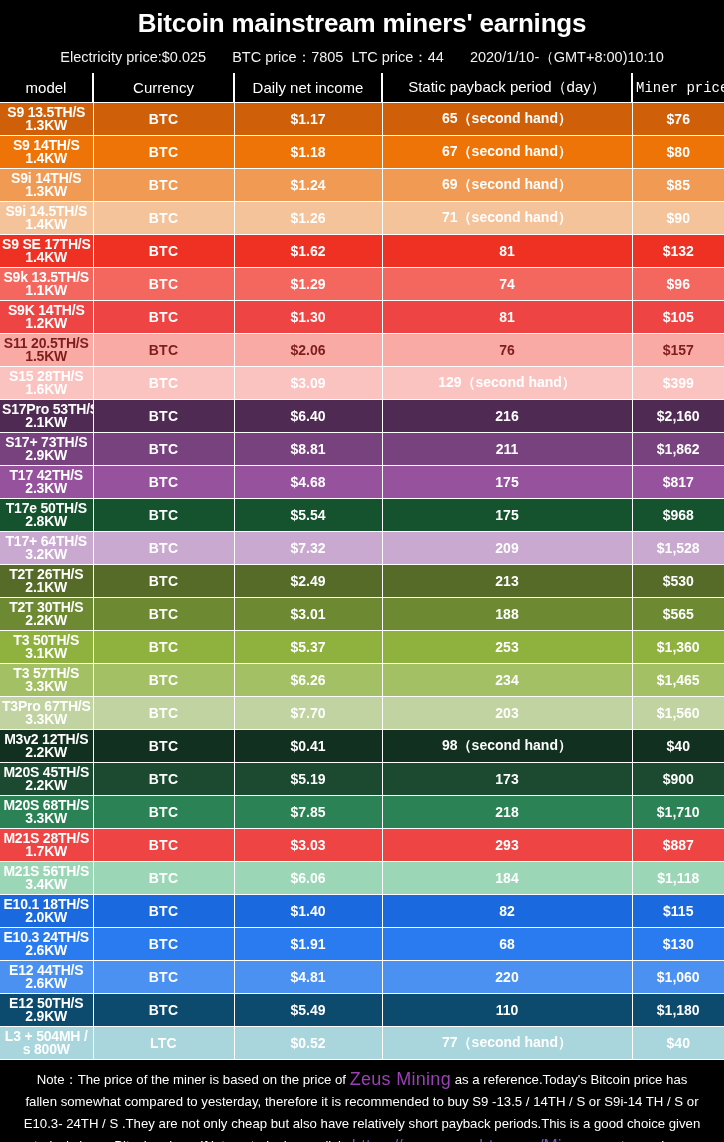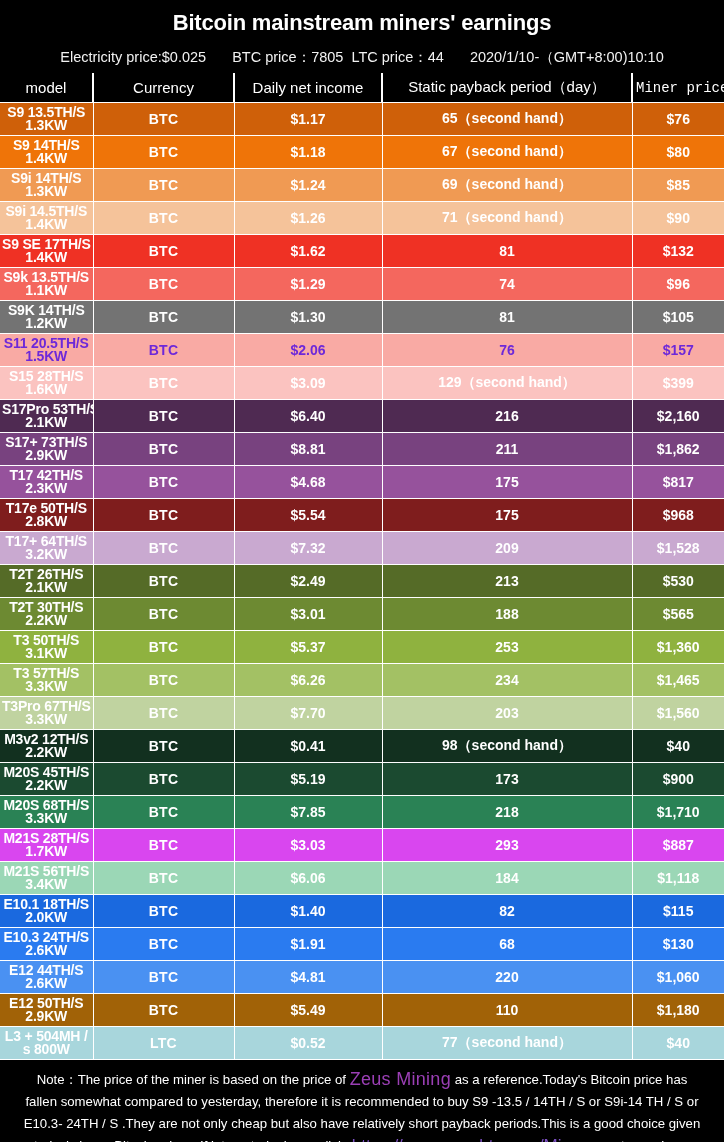--- a/index.html
+++ b/index.html
@@ -17,21 +17,21 @@
     -webkit-font-smoothing: antialiased;
   }
 
   
   #page-header {
     background: #000000;
     text-align: center;
     padding-top: 7px;
   }
   #title {
-    font-size: 22px;
+    font-size: 26px;
     font-weight: bold;
     letter-spacing: -0.2px;
     line-height: 32px;
     color: #ffffff;
   }
   #subheader {
     margin-top: 8px;
     font-size: 14.5px;
     line-height: 20px;
     color: #f2f2f2;
@@ -215,31 +215,31 @@
       <tr style="background: rgb(244, 103, 94); color: rgb(255, 255, 255);">
         <td class="model-cell">
           <span class="m-l1">S9k  13.5TH/S</span>
           <span class="m-l2">1.1KW</span>
         </td>
         <td class="cur-cell">BTC</td>
         <td class="income-cell">$1.29</td>
         <td class="payback-cell">74</td>
         <td class="price-cell">$96</td>
       </tr>
-      <tr style="background: #737373; color: rgb(255, 255, 255);">
+      <tr style="background: #ef4444; color: rgb(255, 255, 255);">
         <td class="model-cell">
           <span class="m-l1">S9K   14TH/S</span>
           <span class="m-l2">1.2KW</span>
         </td>
         <td class="cur-cell">BTC</td>
         <td class="income-cell">$1.30</td>
         <td class="payback-cell">81</td>
         <td class="price-cell">$105</td>
       </tr>
-      <tr style="background: rgb(249, 170, 164); color: #6d28d9; margin-left: 15px;">
+      <tr style="background: rgb(249, 170, 164); color: #7f1d1d; margin-left: 15px;">
         <td class="model-cell">
           <span class="m-l1">S11  20.5TH/S</span>
           <span class="m-l2">1.5KW</span>
         </td>
         <td class="cur-cell">BTC</td>
         <td class="income-cell">$2.06</td>
         <td class="payback-cell">76</td>
         <td class="price-cell">$157</td>
       </tr>
       <tr style="background: rgb(251, 195, 192); color: rgb(255, 255, 255);">
@@ -275,21 +275,21 @@
       <tr style="background: rgb(150, 82, 156); color: rgb(255, 255, 255);">
         <td class="model-cell">
           <span class="m-l1">T17   42TH/S</span>
           <span class="m-l2">2.3KW</span>
         </td>
         <td class="cur-cell">BTC</td>
         <td class="income-cell">$4.68</td>
         <td class="payback-cell">175</td>
         <td class="price-cell">$817</td>
       </tr>
-      <tr style="background: #7f1d1d; color: rgb(255, 255, 255);">
+      <tr style="background: #14532d; color: rgb(255, 255, 255);">
         <td class="model-cell">
           <span class="m-l1">T17e 50TH/S</span>
           <span class="m-l2">2.8KW</span>
         </td>
         <td class="cur-cell">BTC</td>
         <td class="income-cell">$5.54</td>
         <td class="payback-cell">175</td>
         <td class="price-cell">$968</td>
       </tr>
       <tr style="background: rgb(201, 169, 208); color: rgb(255, 255, 255);">
@@ -375,21 +375,21 @@
       <tr style="background: rgb(42, 130, 85); color: rgb(255, 255, 255);">
         <td class="model-cell">
           <span class="m-l1">M20S 68TH/S</span>
           <span class="m-l2">3.3KW</span>
         </td>
         <td class="cur-cell">BTC</td>
         <td class="income-cell">$7.85</td>
         <td class="payback-cell">218</td>
         <td class="price-cell">$1,710</td>
       </tr>
-      <tr style="background: #d946ef; color: rgb(255, 255, 255);">
+      <tr style="background: #ef4444; color: rgb(255, 255, 255);">
         <td class="model-cell">
           <span class="m-l1">M21S 28TH/S</span>
           <span class="m-l2">1.7KW</span>
         </td>
         <td class="cur-cell">BTC</td>
         <td class="income-cell">$3.03</td>
         <td class="payback-cell">293</td>
         <td class="price-cell">$887</td>
       </tr>
       <tr style="background: rgb(155, 215, 182); color: rgb(255, 255, 255);">
@@ -425,21 +425,21 @@
       <tr style="background: rgb(74, 145, 242); color: rgb(255, 255, 255);">
         <td class="model-cell">
           <span class="m-l1">E12 44TH/S</span>
           <span class="m-l2">2.6KW</span>
         </td>
         <td class="cur-cell">BTC</td>
         <td class="income-cell">$4.81</td>
         <td class="payback-cell">220</td>
         <td class="price-cell">$1,060</td>
       </tr>
-      <tr style="background: #a16207; color: rgb(255, 255, 255);">
+      <tr style="background: #0c4a6e; color: rgb(255, 255, 255);">
         <td class="model-cell">
           <span class="m-l1">E12 50TH/S</span>
           <span class="m-l2">2.9KW</span>
         </td>
         <td class="cur-cell">BTC</td>
         <td class="income-cell">$5.49</td>
         <td class="payback-cell">110</td>
         <td class="price-cell">$1,180</td>
       </tr>
       <tr style="background: rgb(168, 214, 220); color: rgb(255, 255, 255);">

